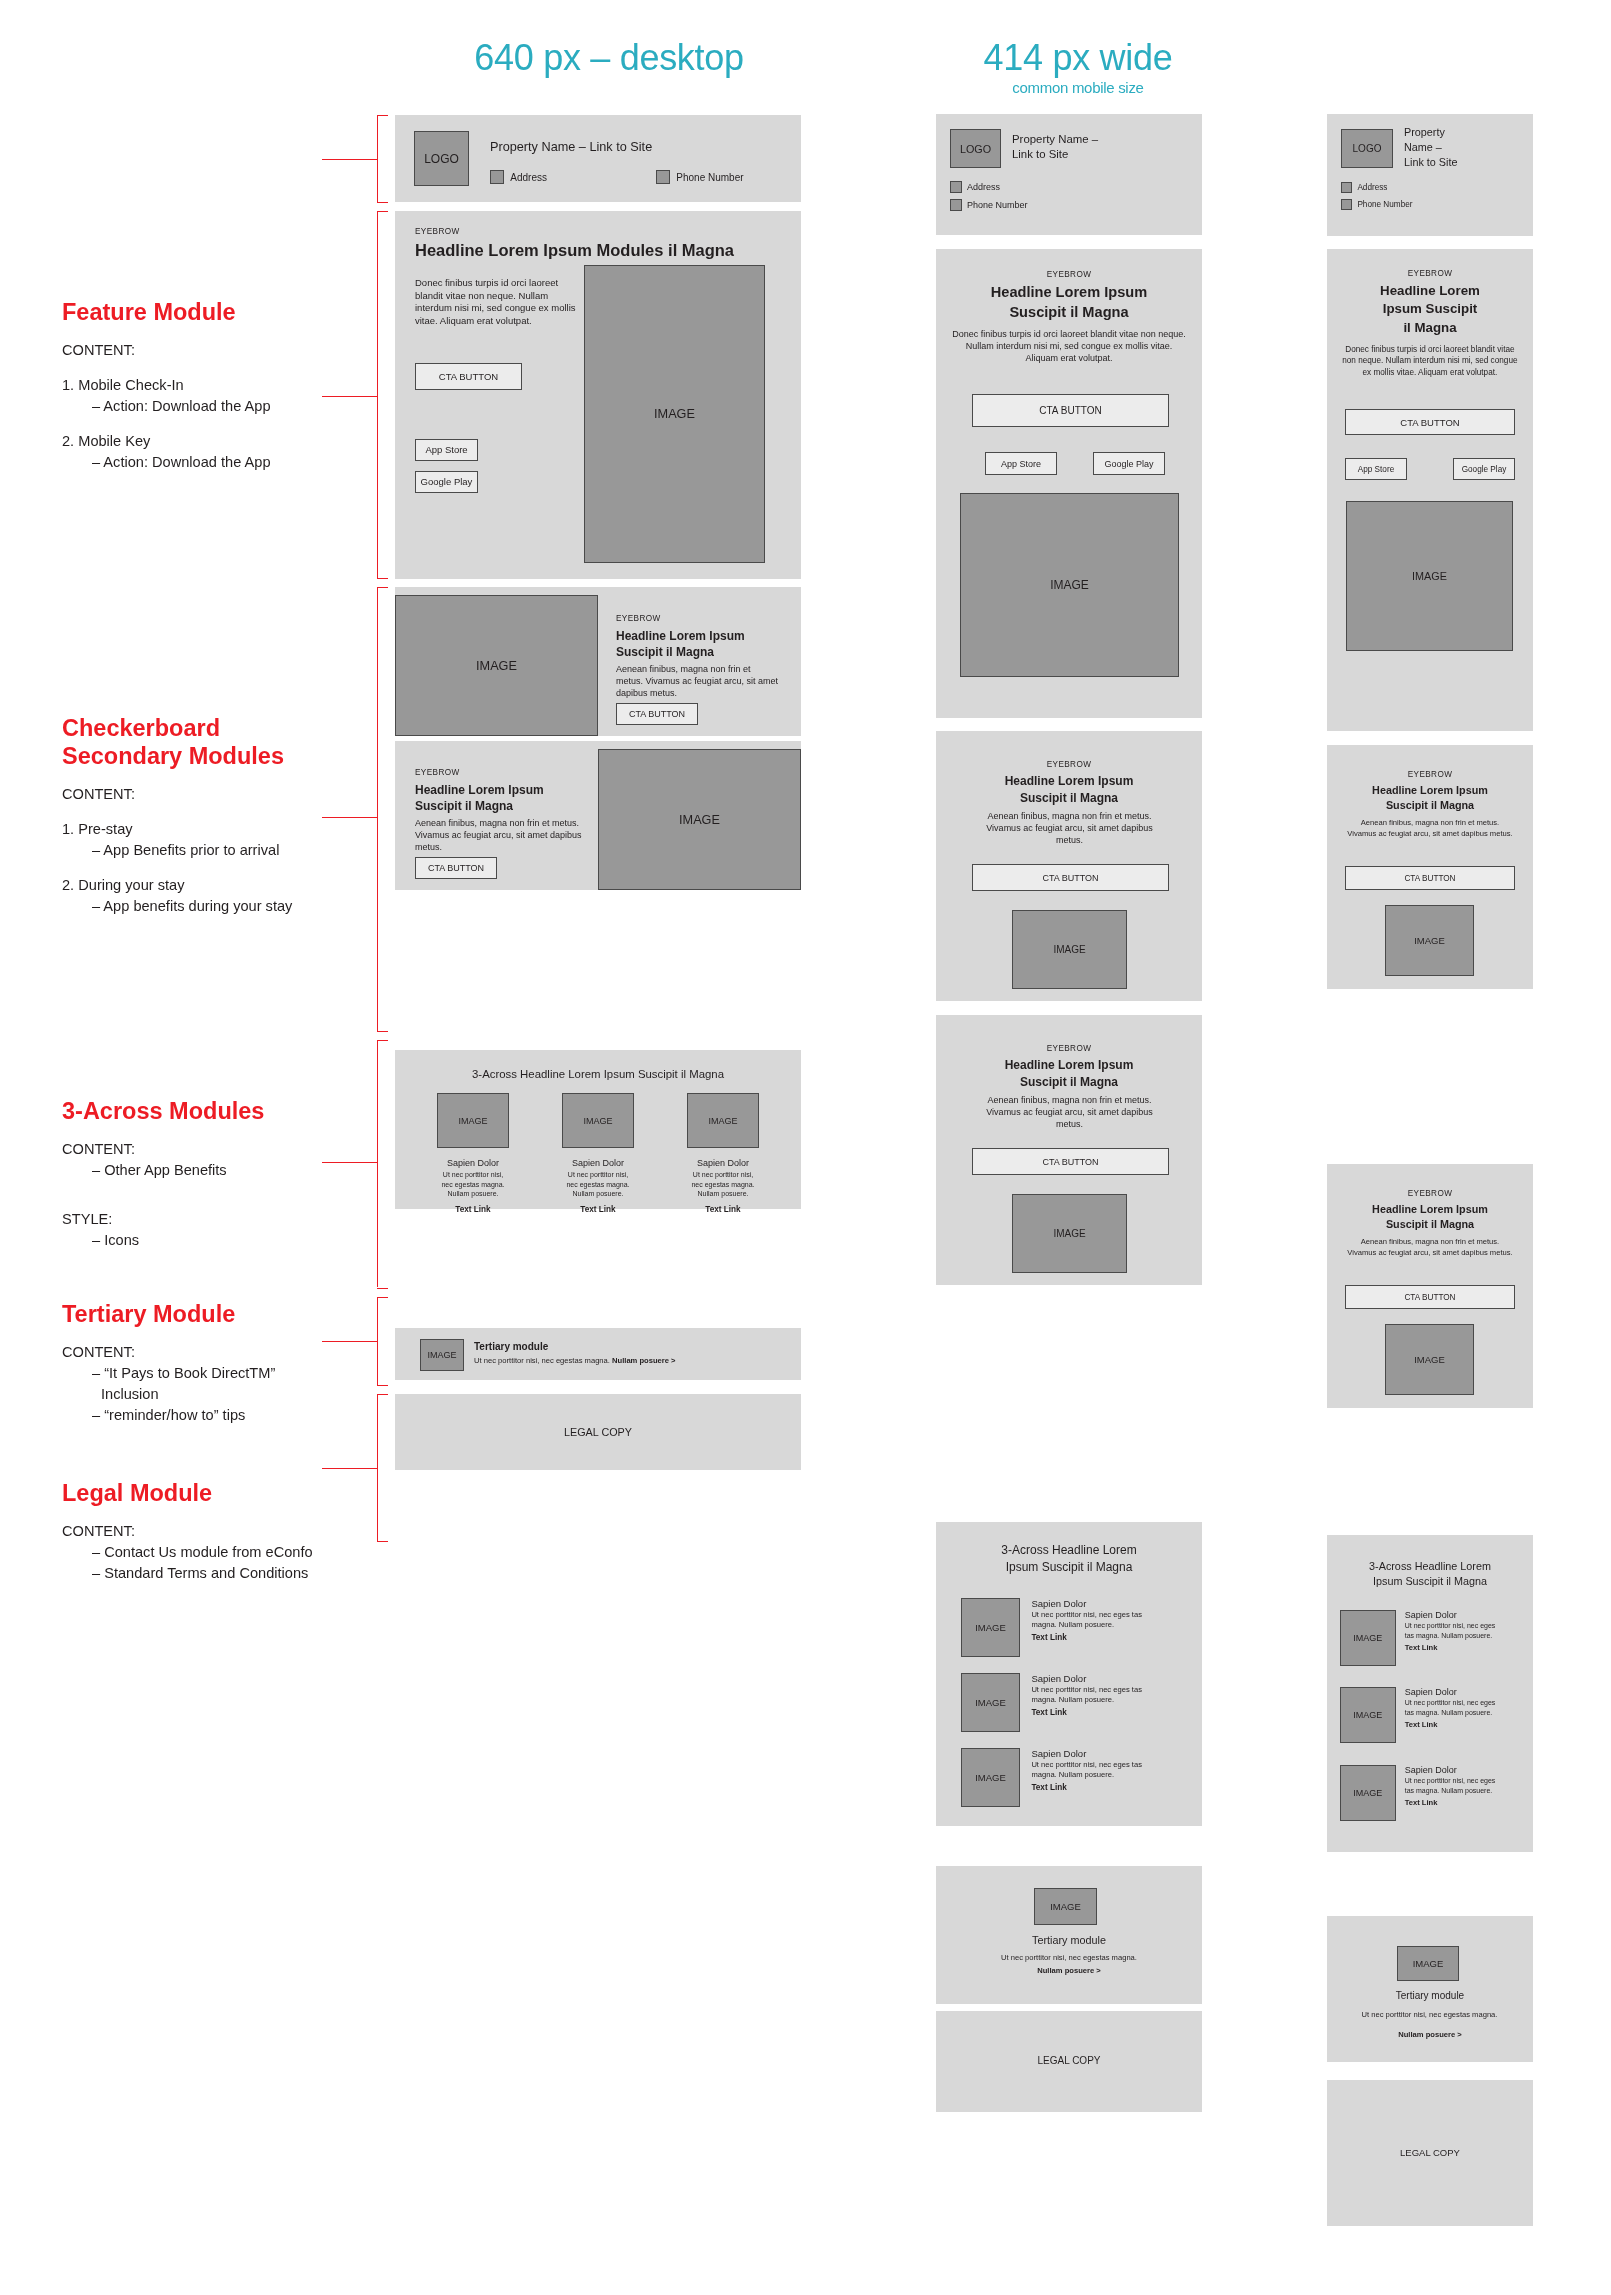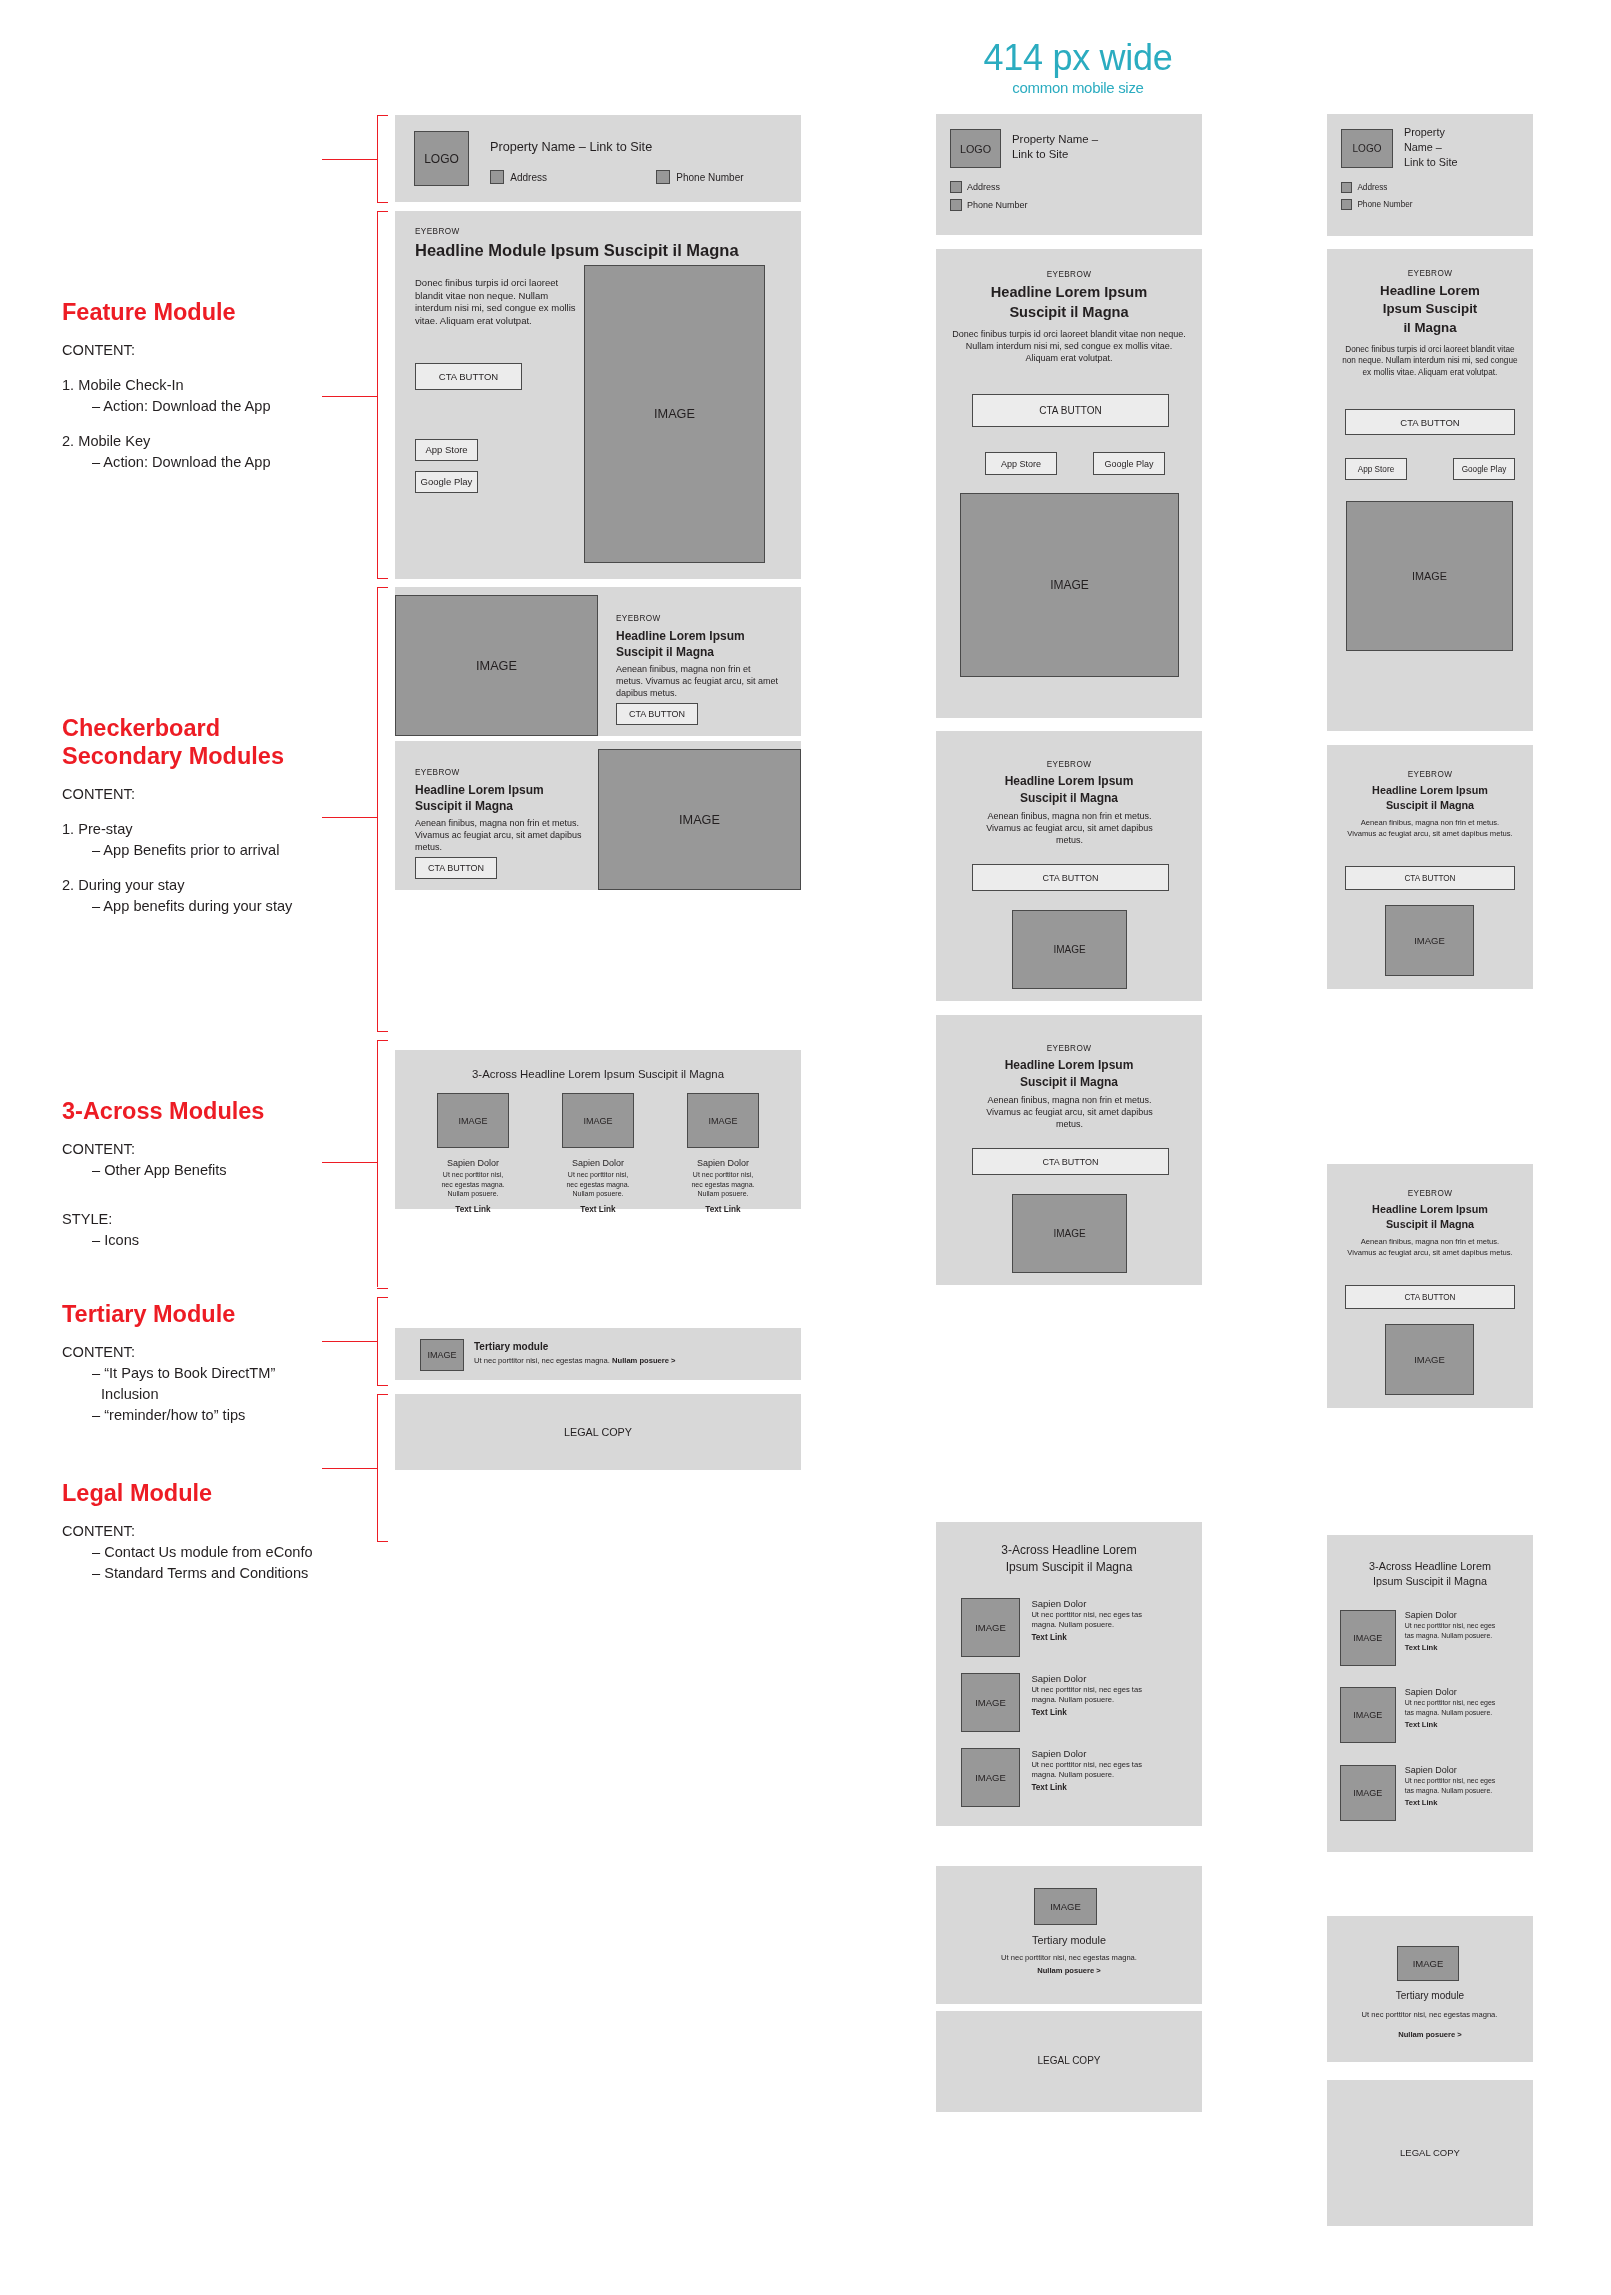--- a/index.html
+++ b/index.html
@@ -58,20 +58,23 @@
   .body { color:#231f20; }
   .swatch { background:#989898; border:0.6px solid #4a4a4a; display:inline-block; }
   .bold { font-weight:700; }
   .center { text-align:center; }
 </style>
 </head>
 <body>
 
 <div class="page">
 
+  <div class="col-title" style="left:406px;top:37px;width:406px;">
+    <span class="big">640 px – desktop</span>
+  </div>
   <div class="col-title" style="left:913px;top:37px;width:330px;">
     <span class="big">414 px wide</span>
     <span class="sub">common mobile size</span>
   </div>
 
 
   <div class="ann" style="top:298px;">
     <h2>Feature Module</h2>
     <div class="lbl">CONTENT:</div>
     <div class="item">1. Mobile Check-In</div>
@@ -157,21 +160,21 @@
       <span style="font-size:10px;">Address</span>
     </div>
     <div style="position:absolute;left:261px;top:55px;display:flex;align-items:center;gap:6.3px;">
       <span class="swatch" style="width:14px;height:14px;"></span>
       <span style="font-size:10px;">Phone Number</span>
     </div>
   </div>
 
   <div class="mod" style="left:395px;top:211px;width:406px;height:368px;">
     <div class="eyebrow" style="position:absolute;left:20px;top:16px;">EYEBROW</div>
-    <div class="hl" style="position:absolute;left:20px;top:30px;font-size:16.5px;">Headline Module Ipsum Suscipit il Magna</div>
+    <div class="hl" style="position:absolute;left:20px;top:30px;font-size:16.5px;">Headline Lorem Ipsum Modules il Magna</div>
     <div class="body" style="position:absolute;left:20px;top:66px;width:162px;font-size:9.5px;line-height:12.7px;">Donec finibus turpis id orci laoreet blandit vitae non neque. Nullam interdum nisi mi, sed congue ex mollis vitae. Aliquam erat volutpat.</div>
     <div class="btn" style="position:absolute;left:20px;top:152px;width:107px;height:27px;font-size:9.5px;">
       <span>CTA BUTTON</span>
     </div>
     <div class="btn" style="position:absolute;left:20px;top:228px;width:63px;height:21.6px;font-size:9.5px;">
       <span>App Store</span>
     </div>
     <div class="btn" style="position:absolute;left:20px;top:260px;width:63px;height:21.6px;font-size:9.5px;">
       <span>Google Play</span>
     </div>

